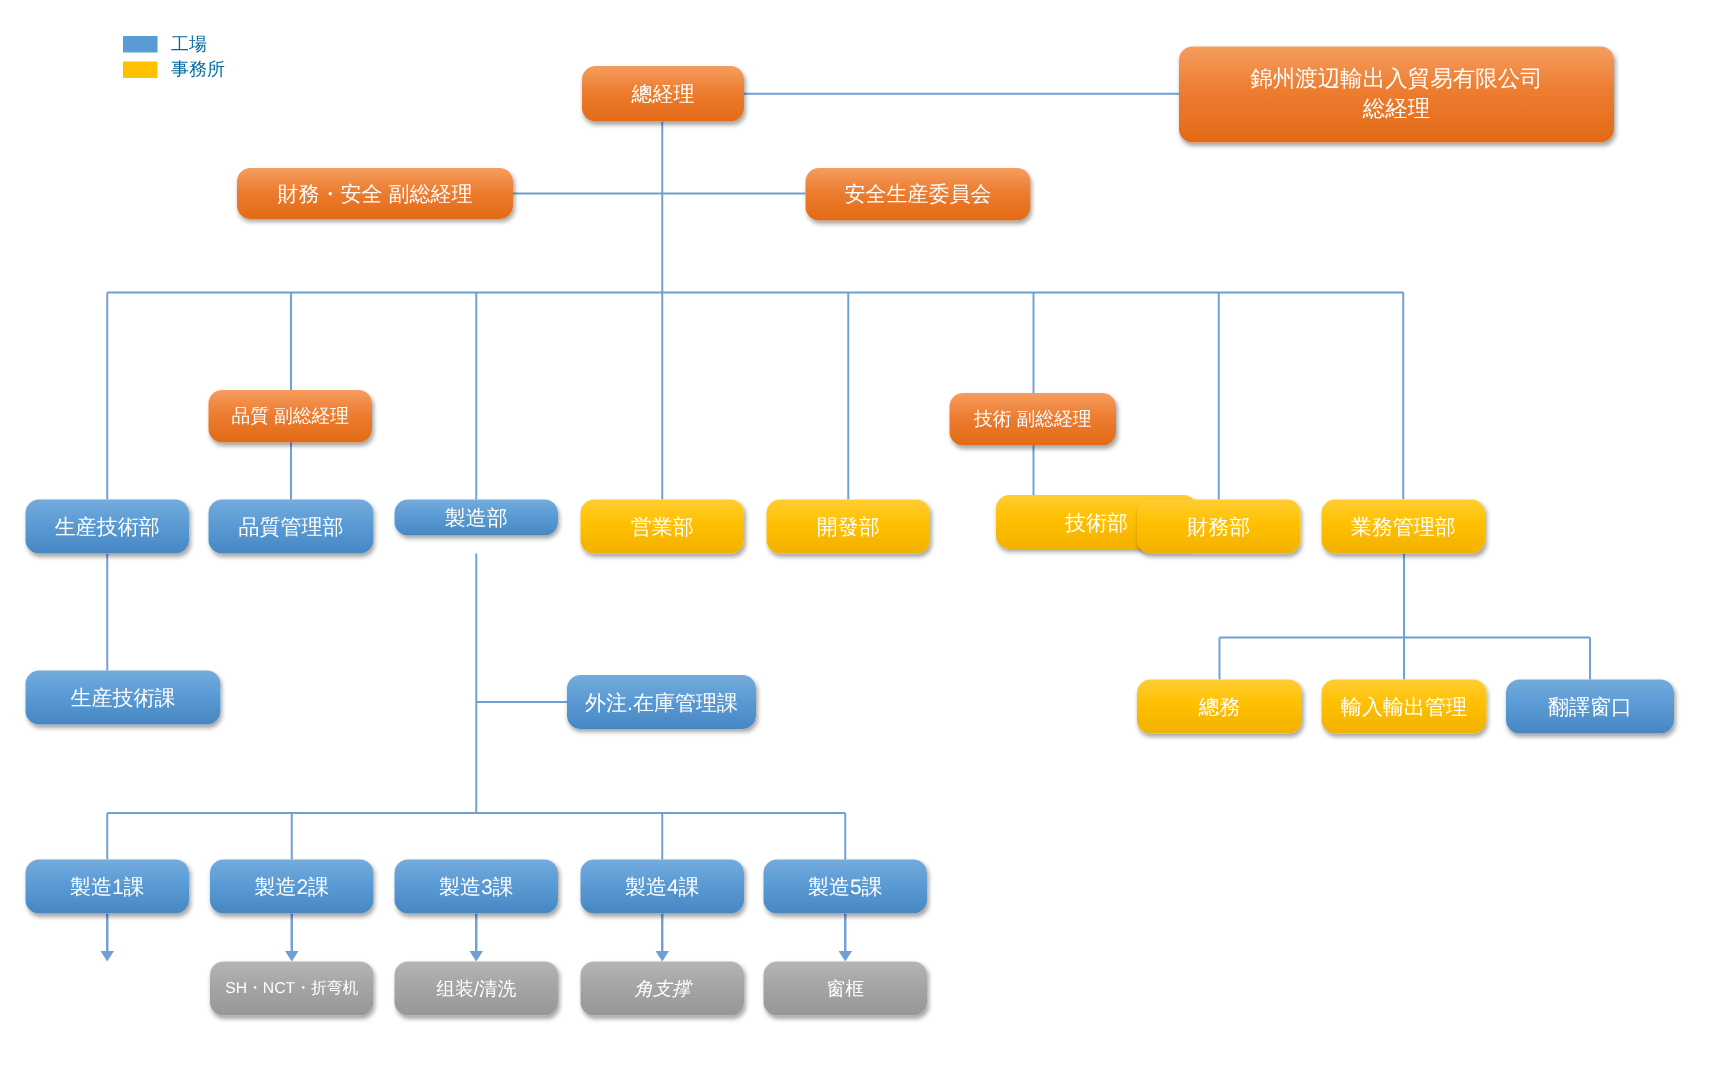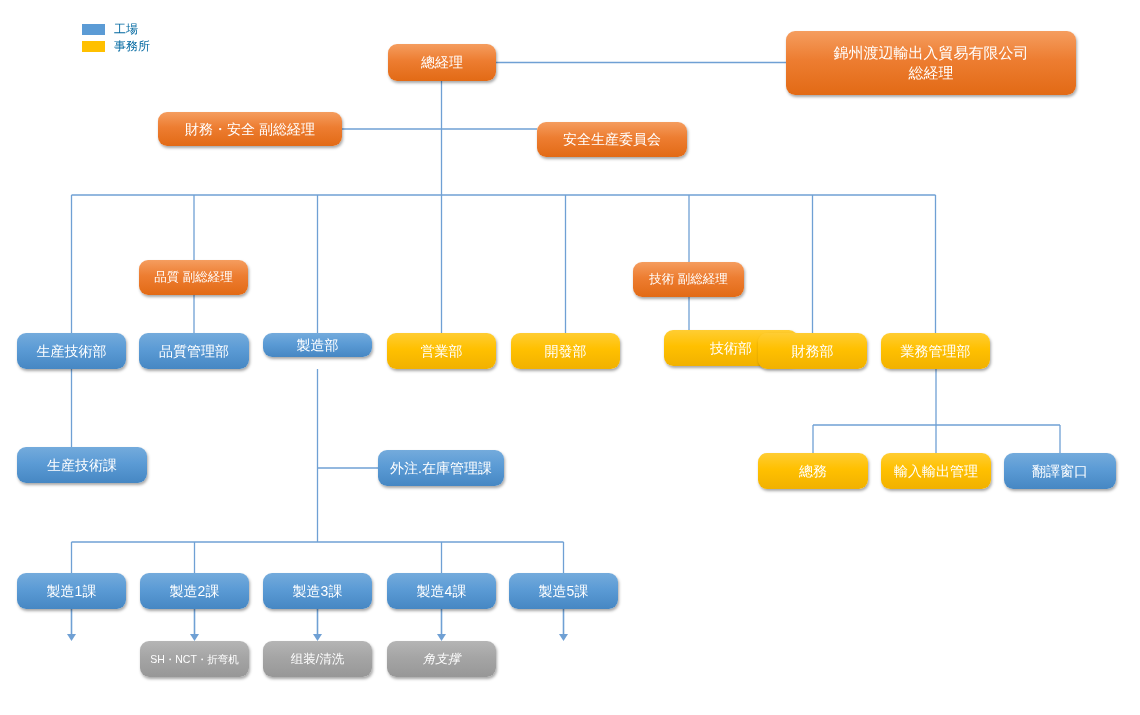--- a/index.html
+++ b/index.html
@@ -67,21 +67,21 @@
       <div class="node orange" style="left: 388px; top: 44px; width: 108px; height: 37px;">
         <div>總経理</div>
       </div>
       <div class="node orange" style="left: 786px; top: 31px; width: 290px; height: 64px; font-size: 15px;">
         <div>錦州渡辺輸出入貿易有限公司</div>
         <div>総経理</div>
       </div>
       <div class="node orange" style="left: 158px; top: 112px; width: 184px; height: 34px;">
         <div>財務・安全 副総経理</div>
       </div>
-      <div class="node orange" style="left: 537px; top: 112px; width: 150px; height: 35px; margin-top: 10px;">
+      <div class="node orange" style="left: 537px; top: 112px; width: 150px; height: 35px;">
         <div>安全生産委員会</div>
       </div>
       <div class="node orange" style="left: 139px; top: 260px; width: 109px; height: 35px; font-size: 12.5px;">
         <div>品質 副総経理</div>
       </div>
       <div class="node orange" style="left: 633px; top: 262px; width: 111px; height: 35px; font-size: 12.5px;">
         <div>技術 副総経理</div>
       </div>
       <div class="node blue" style="left: 17px; top: 333px; width: 109px; height: 36px;">
         <div>生産技術部</div>
@@ -139,20 +139,23 @@
       </div>
       <div class="node gray" style="left: 140px; top: 641px; width: 109px; height: 36px; font-size: 10.5px;">
         <div>SH・NCT・折弯机</div>
       </div>
       <div class="node gray" style="left: 263px; top: 641px; width: 109px; height: 36px; font-size: 12.5px;">
         <div>组装/清洗</div>
       </div>
       <div class="node gray" style="left: 387px; top: 641px; width: 109px; height: 36px; font-size: 12.5px; font-style: italic;">
         <div>角支撑</div>
       </div>
+      <div class="node gray" style="left: 509px; top: 641px; width: 109px; height: 36px; font-size: 12.5px;">
+        <div>窗框</div>
+      </div>
     </div>
   <div class="legend" id="legend">
       <div class="legend-row">
         <div class="legend-swatch" style="background: rgb(91, 155, 213);"></div>
         <div class="legend-label">工場</div>
       </div>
       <div class="legend-row">
         <div class="legend-swatch" style="background: rgb(255, 192, 0);"></div>
         <div class="legend-label">事務所</div>
       </div>

